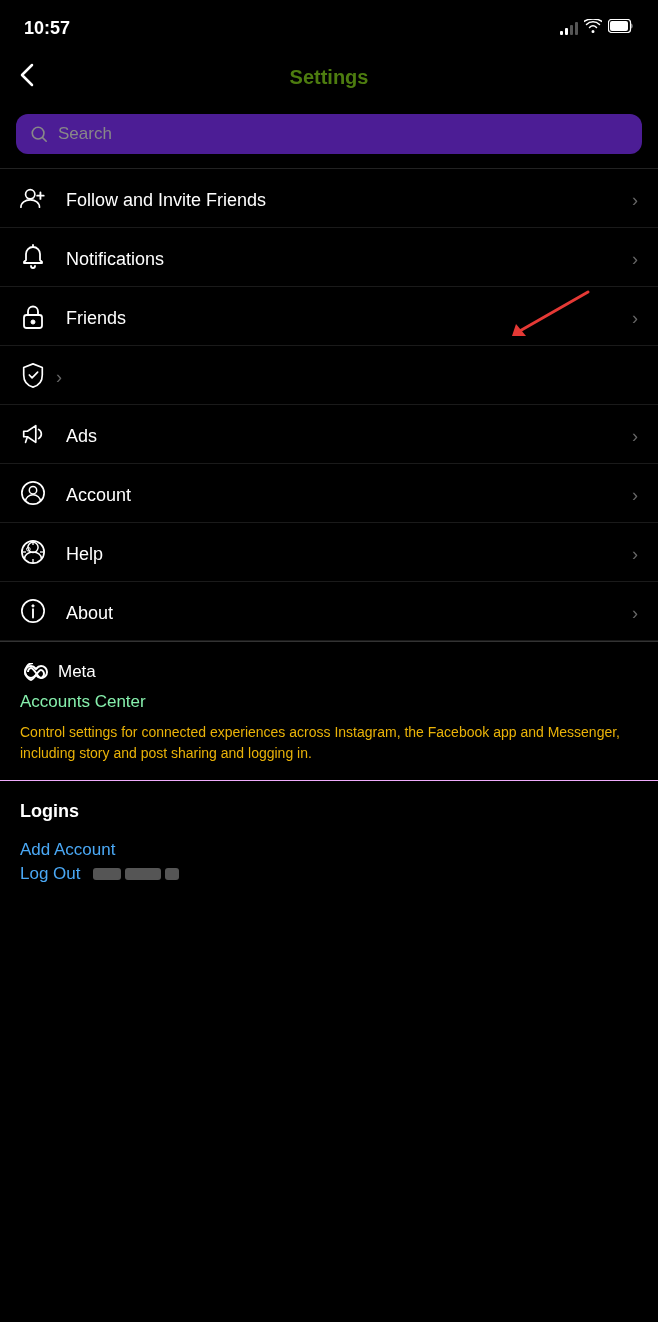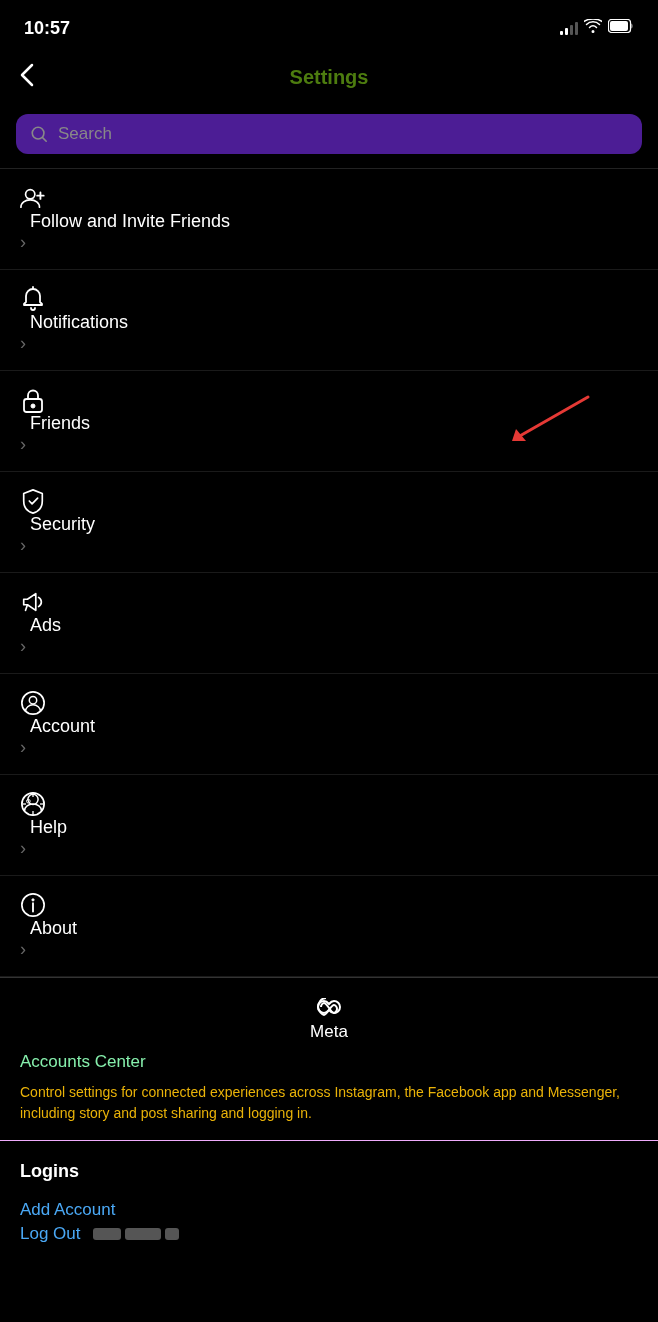--- a/index.html
+++ b/index.html
@@ -82,26 +82,25 @@
       color: #888;
       font-size: 17px;
     }
 
     
     .menu-list {
       border-top: 1px solid #222;
     }
     .menu-item {
       display: flex;
-      align-items: flex-start;
+      align-items: flex-end;
       padding: 16px 20px;
       border-bottom: 1px solid #1a1a1a;
       cursor: pointer;
       position: relative;
-      flex-direction: column;
     }
     .menu-icon {
       width: 36px;
       display: flex;
       align-items: center;
       justify-content: flex-start;
       flex-shrink: 0;
     }
     .menu-icon svg {
       stroke: #fff;
@@ -123,21 +122,20 @@
     
     .meta-section {
       padding: 20px 20px 16px;
       border-top: 1px solid #333;
     }
     .meta-logo {
       display: flex;
       align-items: center;
       gap: 6px;
       margin-bottom: 10px;
-      flex-direction: column;
     }
     .meta-text {
       font-size: 17px;
       color: #fff;
       font-weight: 500;
     }
     .accounts-center-link {
       color: #86efac;
       font-size: 17px;
       font-weight: 500;
@@ -299,21 +297,20 @@
     </div>
   </div>
 
   <div class="menu-item">
     <div class="menu-icon">
       <svg width="26" height="28" viewBox="0 0 26 28" fill="none">
         <path d="M13 2L3 6v8c0 7 4.5 11.5 10 13 5.5-1.5 10-6 10-13V6z" stroke="#fff" stroke-width="1.8" stroke-linejoin="round"></path>
         <polyline points="9,14 12,17 18,11" stroke="#fff" stroke-width="1.8" stroke-linecap="round" stroke-linejoin="round"></polyline>
       </svg>
     </div>
-    <span class="menu-label">Security</span>
     <span class="chevron">›</span>
   </div>
 
   <div class="menu-item">
     <div class="menu-icon">
       <svg width="28" height="26" viewBox="0 0 28 26" fill="none">
         <path d="M4 10v6h4l9 6V4L8 10H4z" stroke="#fff" stroke-width="1.8" stroke-linejoin="round"></path>
         <path d="M20 8c2 1.2 3 3 3 5s-1 3.8-3 5" stroke="#fff" stroke-width="1.8" stroke-linecap="round"></path>
         <line x1="6" y1="22" x2="8" y2="16" stroke="#fff" stroke-width="1.8" stroke-linecap="round"></line>
       </svg>

